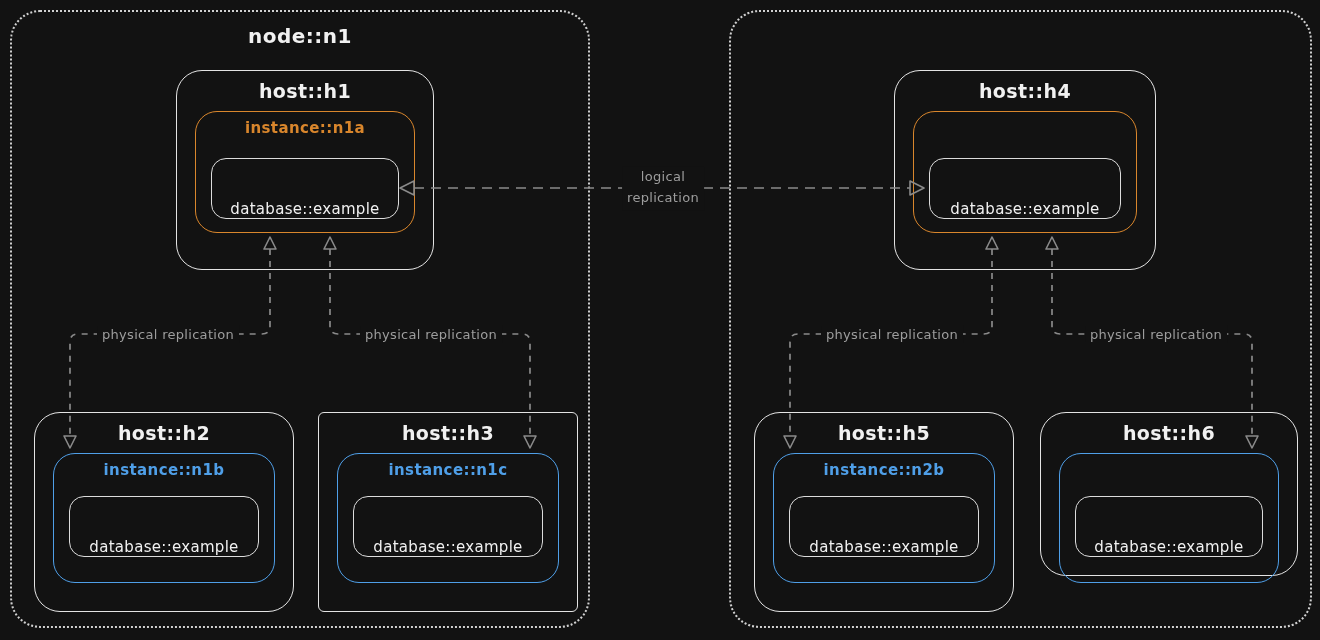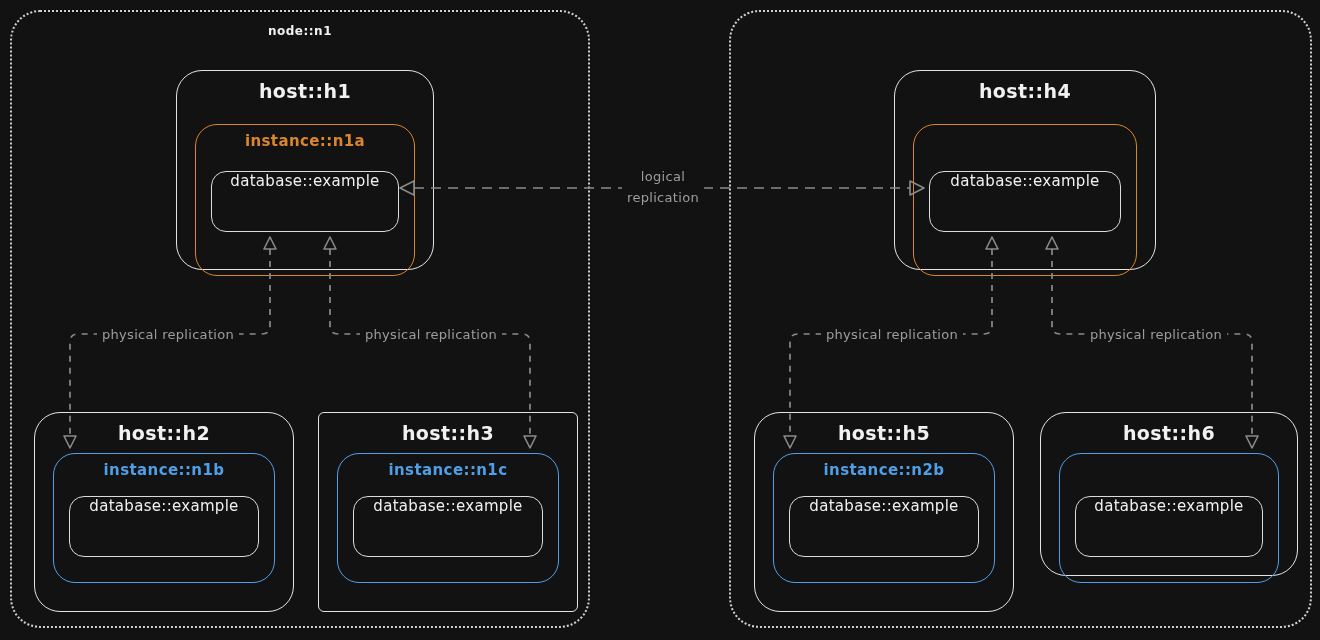--- a/index.html
+++ b/index.html
@@ -9,42 +9,42 @@
   }
   *{margin:0;padding:0;box-sizing:border-box;}
   html,body{background:var(--bg);}
   body{font-family:"DejaVu Sans","Liberation Sans",sans-serif;}
   .stage{position:relative;width:1320px;height:640px;background:var(--bg);overflow:hidden;}
 
   .node{position:absolute;border:2px dotted var(--node_border);border-radius:30px;z-index:1;}
   .pos-n1{left:10px;top:10px;width:580px;height:618px;}
   .pos-n2{left:729px;top:10px;width:583px;height:618px;}
   .node-label{position:absolute;top:12px;left:0;right:0;text-align:center;
-    color:var(--text);font-size:12px;letter-spacing:.5px;font-weight:bold;}
+    color:var(--text);font-size:20px;letter-spacing:.5px;font-weight:bold;}
 
   .host{position:absolute;border:1.7px solid var(--host_border);border-radius:26px;}
   .pos-h1{left:164px;top:58px;width:258px;height:200px;}
   .pos-h2{left:22px;top:400px;width:260px;height:200px;}
   .pos-h3{left:306px;top:400px;width:260px;height:200px;border-radius:6px;}
   .pos-h4{left:163px;top:58px;width:262px;height:200px;}
   .pos-h5{left:23px;top:400px;width:260px;height:200px;}
   .pos-h6{left:309px;top:400px;width:258px;height:164px;}
   .host-label{position:absolute;top:9px;left:0;right:0;text-align:center;
     color:var(--text);font-size:19px;letter-spacing:.4px;font-weight:bold;}
 
   .instance{position:absolute;left:18px;right:18px;top:40px;height:130px;
     border:1.8px solid var(--standby_accent);border-radius:22px;}
-  .instance--primary{height:152px;border-color:var(--primary_accent);margin-top:13px;}
+  .instance--primary{height:122px;border-color:var(--primary_accent);}
   .instance-label{position:absolute;top:7px;left:0;right:0;text-align:center;
     font-size:15px;font-weight:bold;letter-spacing:.4px;color:var(--standby_accent);}
   .instance--primary .instance-label{color:var(--primary_accent);}
 
   .db{position:absolute;left:15px;right:15px;top:42px;height:61px;
     border:1.6px solid var(--db_border);border-radius:15px;
-    display:flex;align-items:flex-start;justify-content:center;}
+    display:flex;align-items:flex-end;justify-content:center;}
   .instance--primary .db{top:46px;}
   .db-label{color:var(--text);font-size:15px;letter-spacing:.3px;}
 
   svg.edges{position:absolute;left:0;top:0;z-index:2;pointer-events:none;}
   .edge-line{fill:none;stroke:var(--arrow);stroke-width:1.7;}
   .dash-physical{stroke-dasharray:6 6;}
   .dash-logical{stroke-dasharray:10 7;}
   .arrowhead{fill:none;stroke:var(--arrow);stroke-width:1.6;stroke-linejoin:round;}
 
   .edge-label{position:absolute;z-index:3;transform:translate(-50%,-50%);

